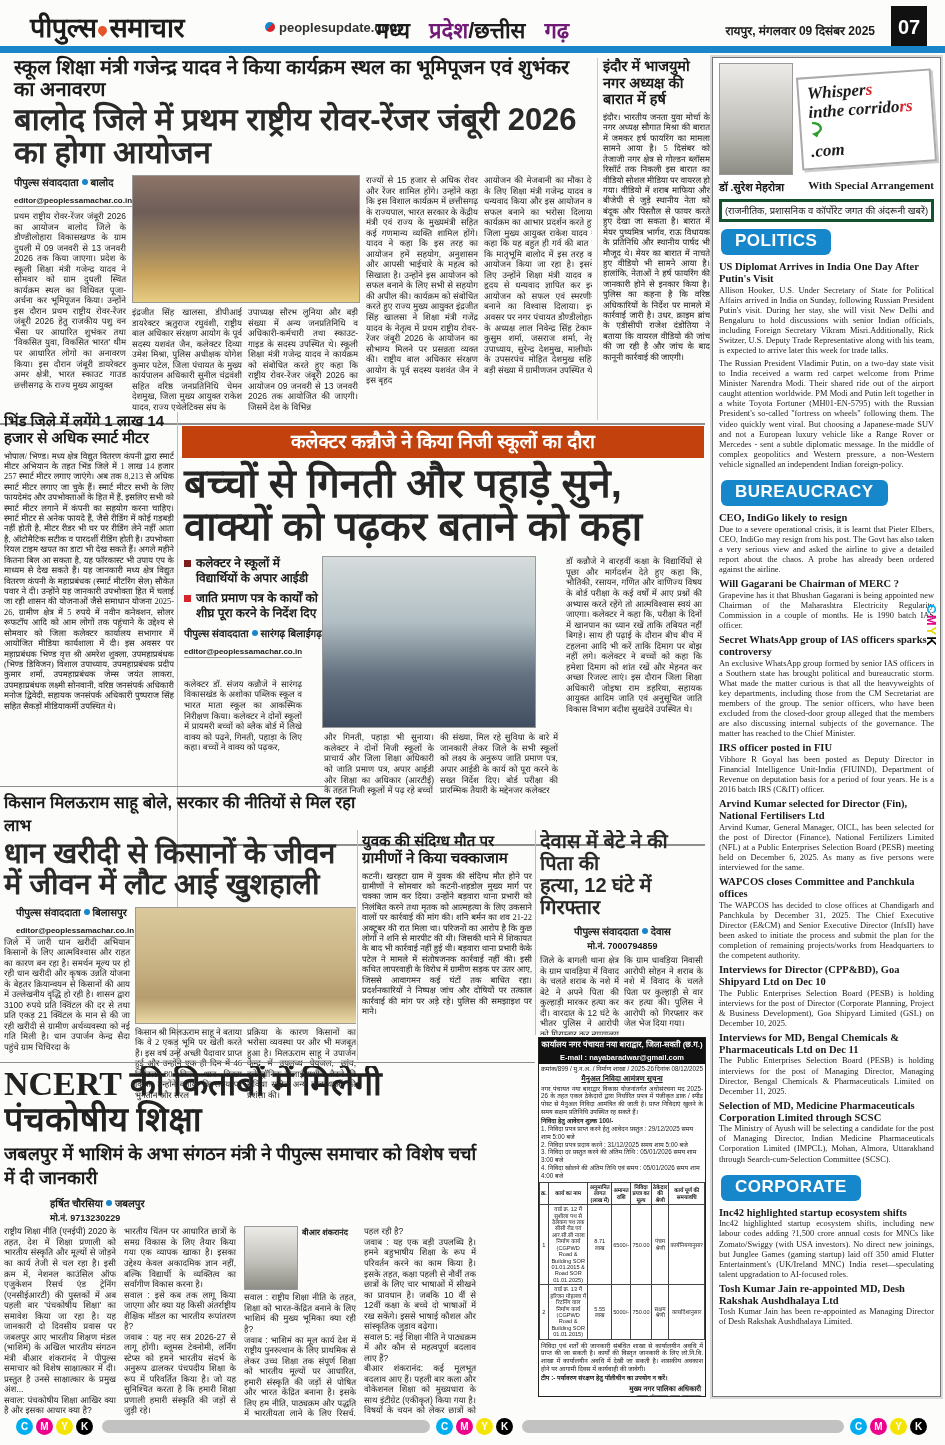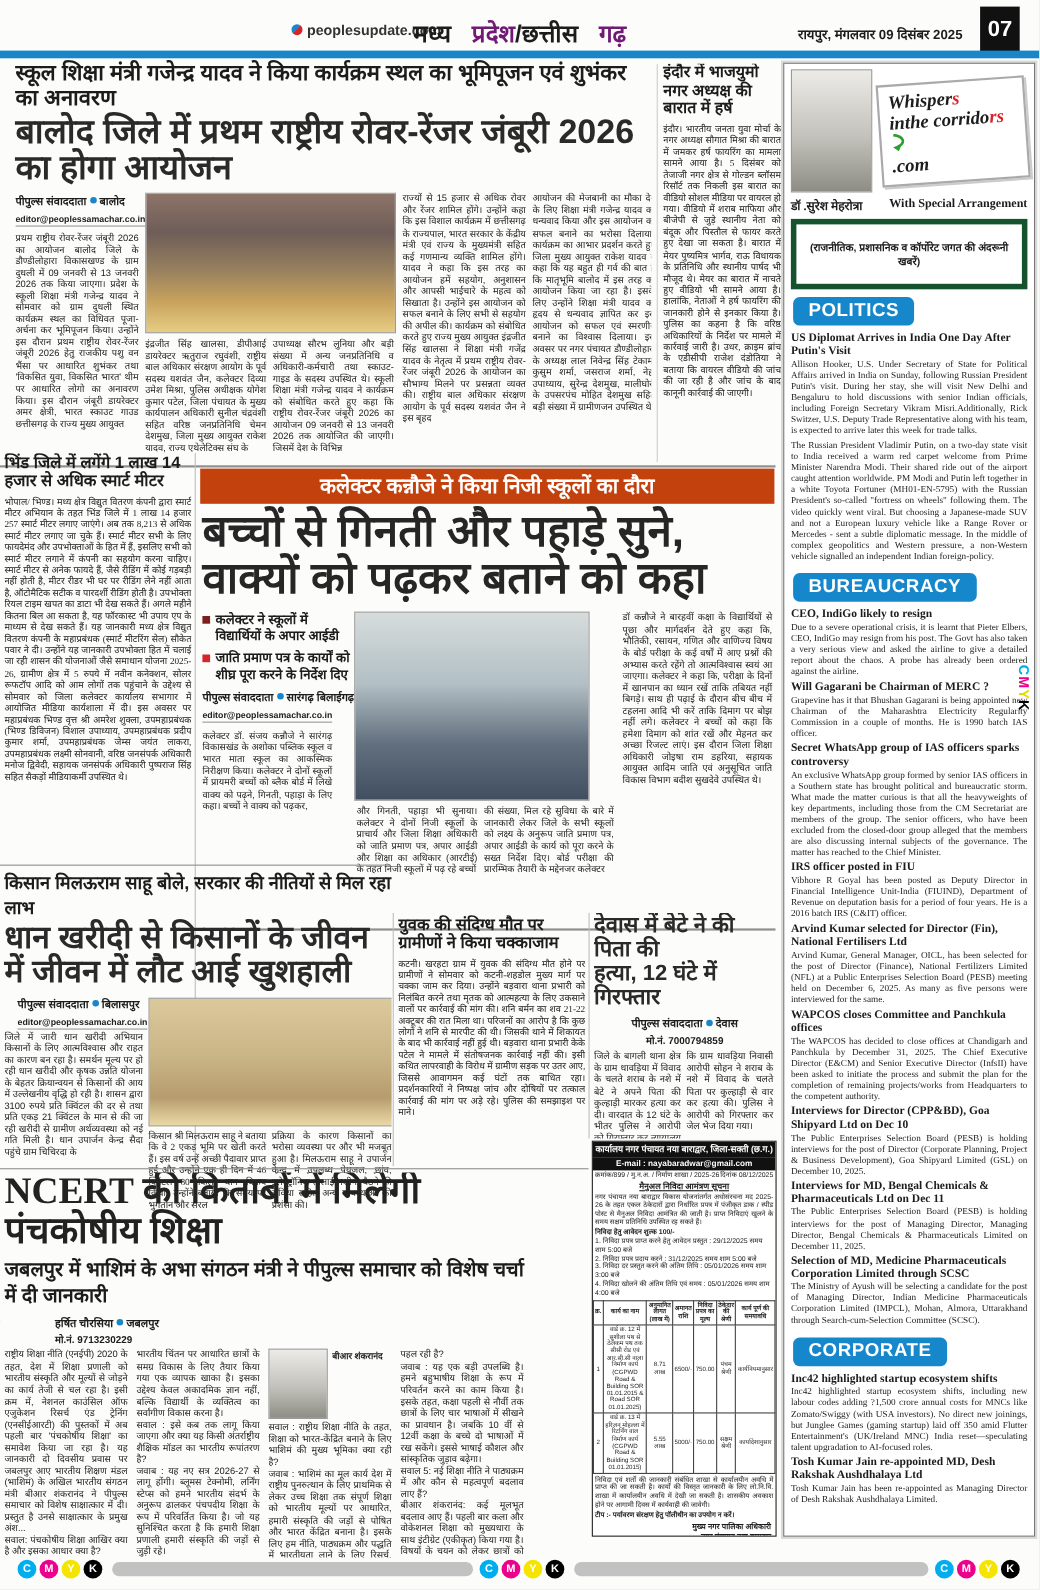--- a/index.html
+++ b/index.html
@@ -38,21 +38,21 @@
   .rule-v{background:#bdbdbd;}
   
   .sidebar{position:absolute;left:712px;top:57px;width:229px;height:1340px;border:1px solid #777;
            box-shadow:0 0 0 2px #d9d9d9;background:#fff;padding:5px 6px;box-sizing:border-box;overflow:hidden;}
   .wh-card{background:#fff;border:2px solid #aaa;box-shadow:2px 2px 0 #ccc;transform:rotate(-4deg);
            padding:6px 8px;font-weight:bold;font-style:italic;font-size:17px;line-height:1.1;
            font-family:"Liberation Serif",serif;}
   .wh-card .rd{color:#d6242a;}
   .sb-caption{display:flex;justify-content:space-between;font-weight:bold;font-size:11px;margin-top:4px;
               font-family:"Liberation Serif",serif;}
-  .sb-tag{border:5px solid #14532d;text-align:center;font-weight:bold;font-size:9.5px;padding:14px 1px;margin-top:5px;}
+  .sb-tag{border:3px solid #14532d;text-align:center;font-weight:normal;font-size:9.5px;padding:2px 1px;margin-top:5px;}
   .sb-bar{background:#1787cb;color:#fff;font-weight:bold;font-size:17px;padding:2px 14px 4px 14px;
           border-radius:6px;display:inline-block;margin:7px 0 3px 2px;letter-spacing:0.5px;}
   .sb-item h4{margin:3px 0 1px 0;font-size:10.5px;line-height:1.12;font-family:"Liberation Serif",serif;}
   .sb-item p{margin:0 0 3px 0;font-size:8.4px;line-height:1.2;text-align:justify;font-family:"Liberation Serif",serif;}
   
   .tender{position:absolute;left:538px;top:1037px;width:168px;height:360px;border:1.5px solid #222;
           background:#fff;box-sizing:border-box;font-size:6.3px;line-height:1.25;overflow:hidden;}
   .tender .hd{background:#111;color:#fff;text-align:center;font-weight:bold;font-size:8px;padding:2px;}
   .tender .hd2{background:#111;color:#fff;text-align:center;font-weight:bold;font-size:7.5px;padding:1px 2px 2px 2px;}
   .tender table{border-collapse:collapse;width:100%;margin:2px 0;}
@@ -68,20 +68,21 @@
   .vcmyk{font-size:13px;font-weight:bold;letter-spacing:1px;}
   .vcmyk .c1{color:#00aeef;}.vcmyk .c2{color:#ec008c;}.vcmyk .c3{color:#e8d800;}.vcmyk .c4{color:#000;}
   h1,h2,h3,h4,p{margin:0;}
 </style>
 </head>
 <body>
 
 <div class="page">
 
   <div class="masthead">
+    <div class="logo"><span>पीपुल्स</span><span class="pin"></span><span>समाचार</span></div>
     <div class="site"><span class="glob"></span><span>peoplesupdate.com</span></div>
     <div class="ctitle"><span>मध्य</span><span class="rd">प्रदेश</span><span>/छत्तीस</span><span class="rd">गढ़</span></div>
     <div class="pdate">रायपुर, मंगलवार 09 दिसंबर 2025</div>
     <div class="pnum">07</div>
   </div>
   <div class="bluebar"></div>
 
   <div class="abs" style="left:14px;top:56px;width:578px;">
     <div class="kicker" style="font-size:20px;line-height:1.1;">स्कूल शिक्षा मंत्री गजेन्द्र यादव ने किया कार्यक्रम स्थल का भूमिपूजन एवं शुभंकर का अनावरण</div>
     <h1 style="font-size:31px;line-height:1.05;margin:4px 0 6px 0;color:#2a2a2a;">बालोद जिले में प्रथम राष्ट्रीय रोवर-रेंजर जंबूरी 2026 का होगा आयोजन</h1>
@@ -207,21 +208,21 @@
         <div class="b">
             <span class="sq" style="background:#7d1d1d;"></span>
             <span>कलेक्टर ने स्कूलों में विद्यार्थियों के अपार आईडी</span>
           </div>
         <div class="b">
             <span class="sq" style="background:#d6242a;"></span>
             <span>जाति प्रमाण पत्र के कार्यों को शीघ्र पूरा करने के निर्देश दिए</span>
           </div>
         <div class="byline" style="margin-top:6px;"><span>पीपुल्स संवाददाता</span><span class="dot"></span><span>सारंगढ़ बिलाईगढ़</span></div>
         <div class="email">editor@peoplessamachar.co.in</div>
-        <p class="art-text" style="margin-top:6px;width:118px;">कलेक्टर डॉ. संजय कन्नौजे ने सारंगढ़ विकासखंड के अशोका पब्लिक स्कूल व भारत माता स्कूल का आकस्मिक निरीक्षण किया। कलेक्टर ने दोनों स्कूलों में प्रायमरी बच्चों को ब्लैक बोर्ड में लिखे वाक्य को पढ़ने, गिनती, पहाड़ा के लिए कहा। बच्चों ने वाक्य को पढ़कर,</p>
+        <p class="art-text" style="margin-top:21px;width:118px;">कलेक्टर डॉ. संजय कन्नौजे ने सारंगढ़ विकासखंड के अशोका पब्लिक स्कूल व भारत माता स्कूल का आकस्मिक निरीक्षण किया। कलेक्टर ने दोनों स्कूलों में प्रायमरी बच्चों को ब्लैक बोर्ड में लिखे वाक्य को पढ़ने, गिनती, पहाड़ा के लिए कहा। बच्चों ने वाक्य को पढ़कर,</p>
       </div>
       <div class="photo ph-class" style="position:absolute;left:140px;top:2px;width:212px;height:170px;"></div>
       <p class="art-text" style="position:absolute;left:142px;top:178px;width:110px;">और गिनती, पहाड़ा भी सुनाया। कलेक्टर ने दोनों निजी स्कूलों के प्राचार्य और जिला शिक्षा अधिकारी को जाति प्रमाण पत्र, अपार आईडी और शिक्षा का अधिकार (आरटीई) के तहत निजी स्कूलों में पढ़ रहे बच्चों</p>
       <p class="art-text" style="position:absolute;left:258px;top:178px;width:118px;">की संख्या, मिल रहे सुविधा के बारे में जानकारी लेकर जिले के सभी स्कूलों को लक्ष्य के अनुरूप जाति प्रमाण पत्र, अपार आईडी के कार्य को पूरा करने के सख्त निर्देश दिए। बोर्ड परीक्षा की प्रारम्भिक तैयारी के मद्देनजर कलेक्टर</p>
       <p class="art-text" style="position:absolute;left:384px;top:2px;width:136px;height:296px;">डॉ कन्नौजे ने बारहवीं कक्षा के विद्यार्थियों से पूछा और मार्गदर्शन देते हुए कहा कि, भौतिकी, रसायन, गणित और वाणिज्य विषय के बोर्ड परीक्षा के कई वर्षों में आए प्रश्नों की अभ्यास करते रहेंगे तो आत्मविश्वास स्वयं आ जाएगा। कलेक्टर ने कहा कि, परीक्षा के दिनों में खानपान का ध्यान रखें ताकि तबियत नहीं बिगड़े। साथ ही पढ़ाई के दौरान बीच बीच में टहलना आदि भी करें ताकि दिमाग पर बोझ नहीं लगे। कलेक्टर ने बच्चों को कहा कि हमेशा दिमाग को शांत रखें और मेहनत कर अच्छा रिजल्ट लाएं। इस दौरान जिला शिक्षा अधिकारी जोइषा राम डहरिया, सहायक आयुक्त आदिम जाति एवं अनुसूचित जाति विकास विभाग बदीश सुखदेवे उपस्थित थे।</p>
     </div>
   </div>
 
   <div class="rule-h abs" style="left:0;top:786px;width:355px;height:1px;"></div>
   <div class="rule-h abs" style="left:182px;top:844px;width:523px;height:2px;"></div>

